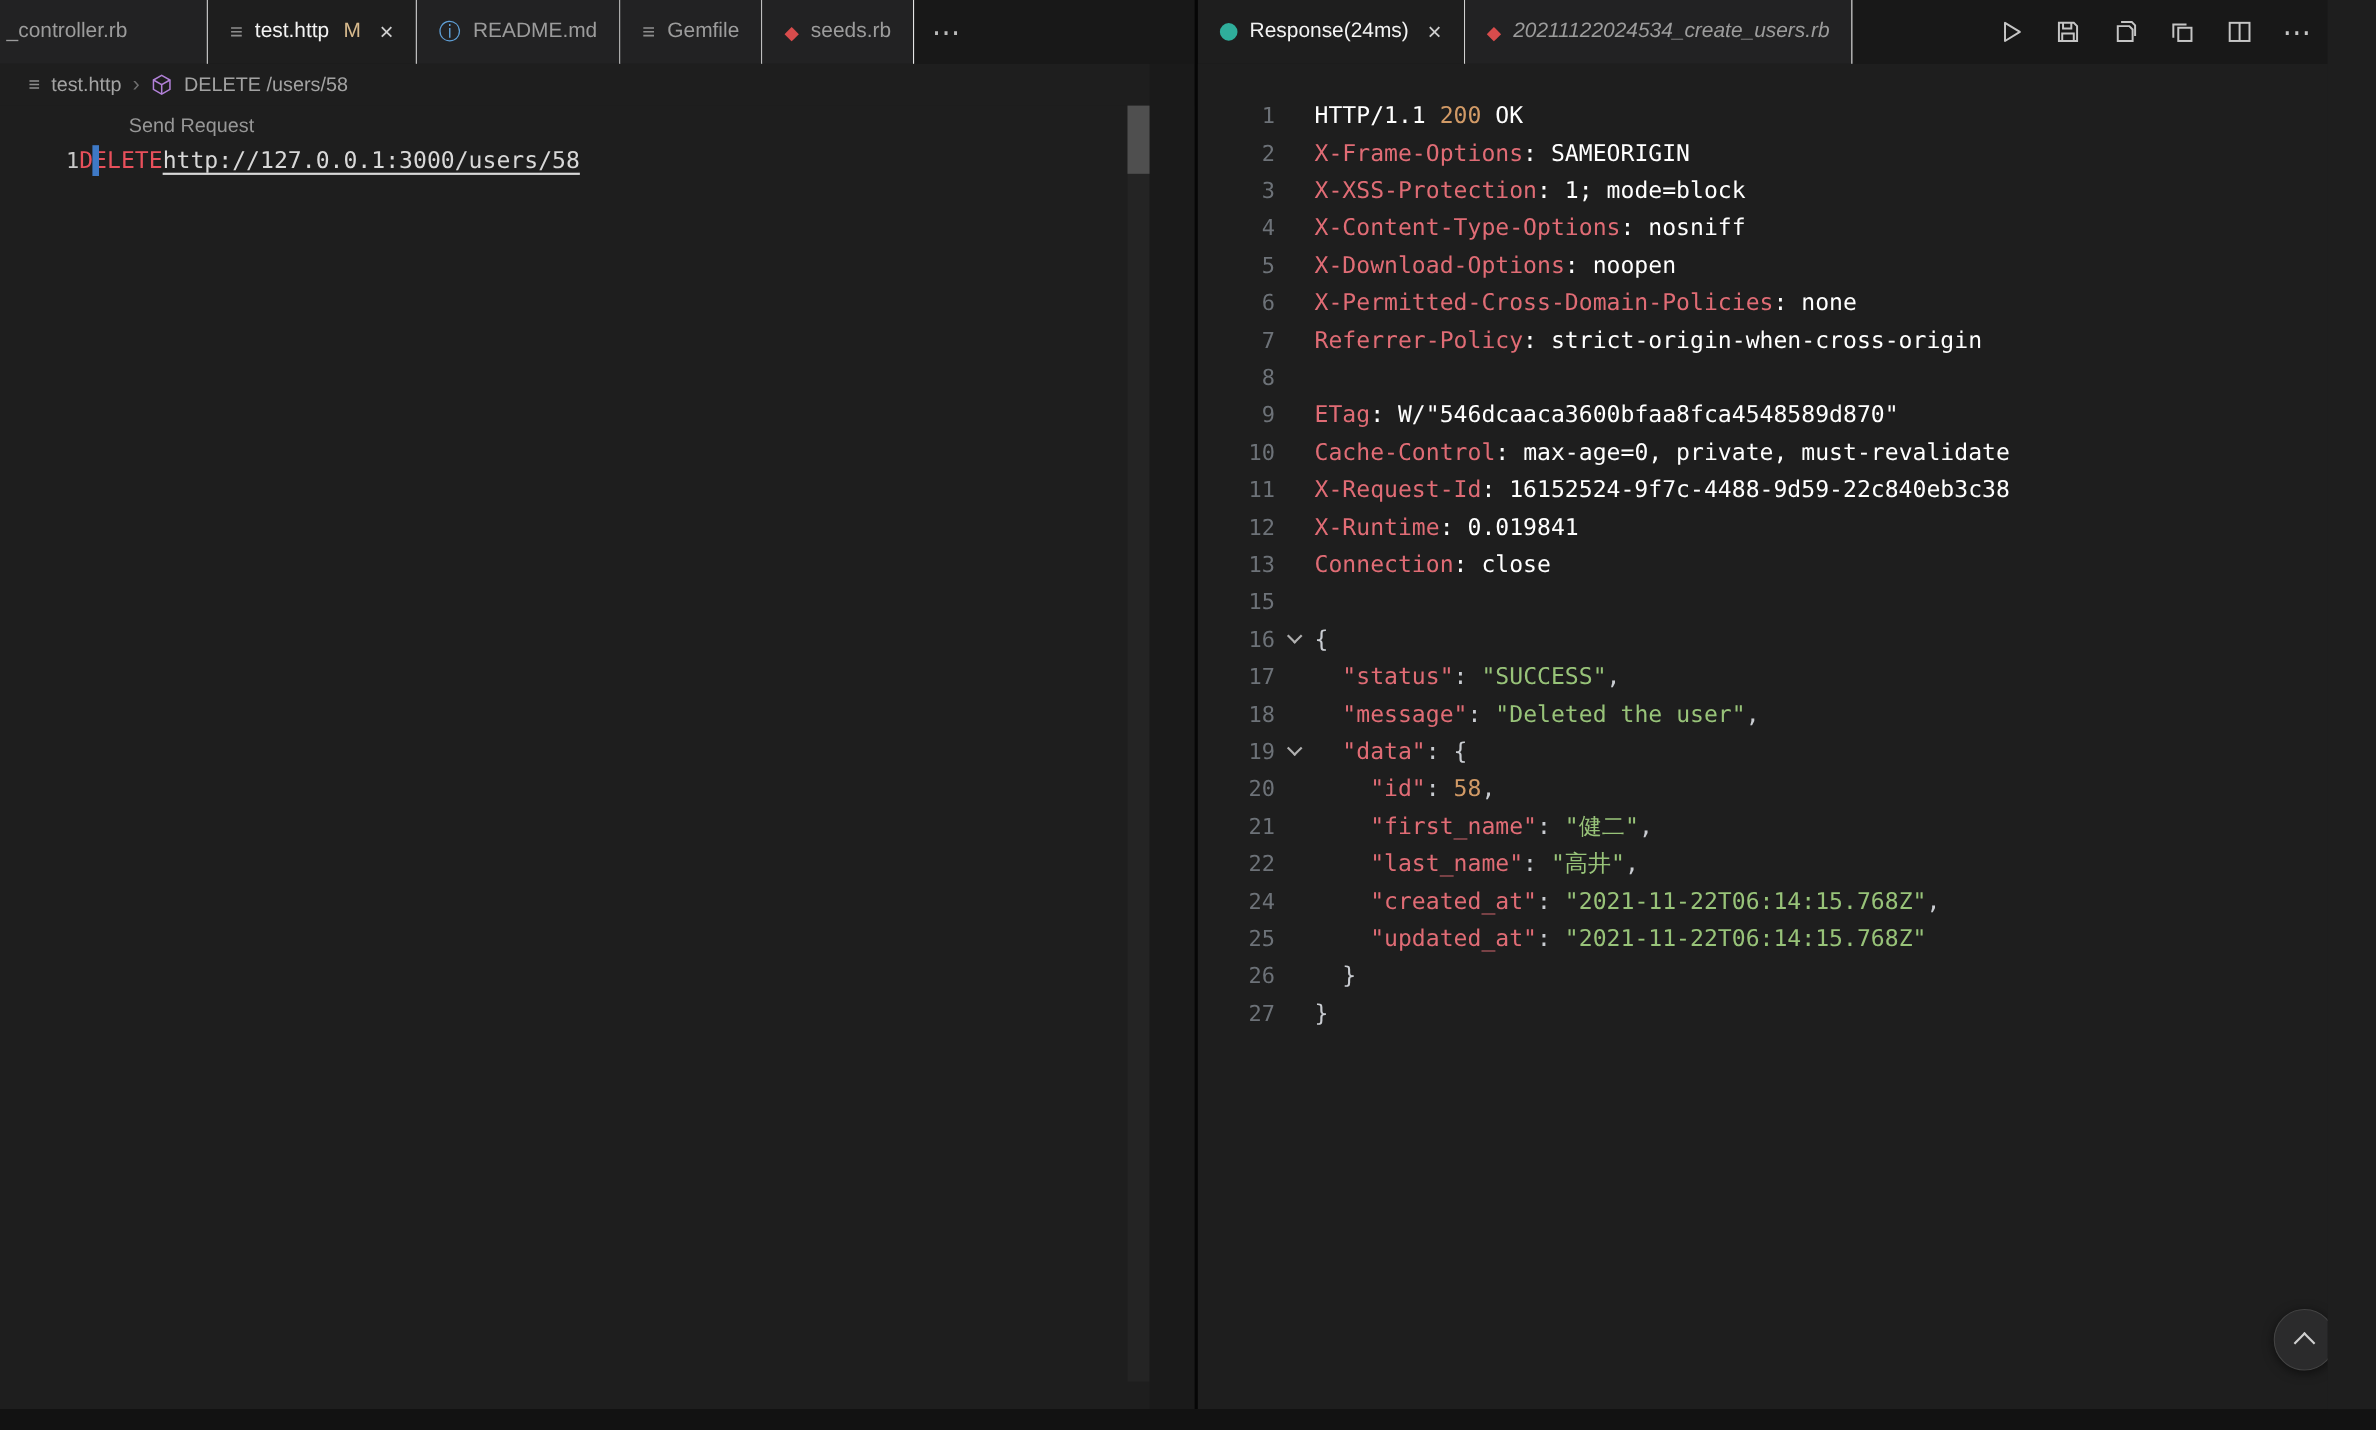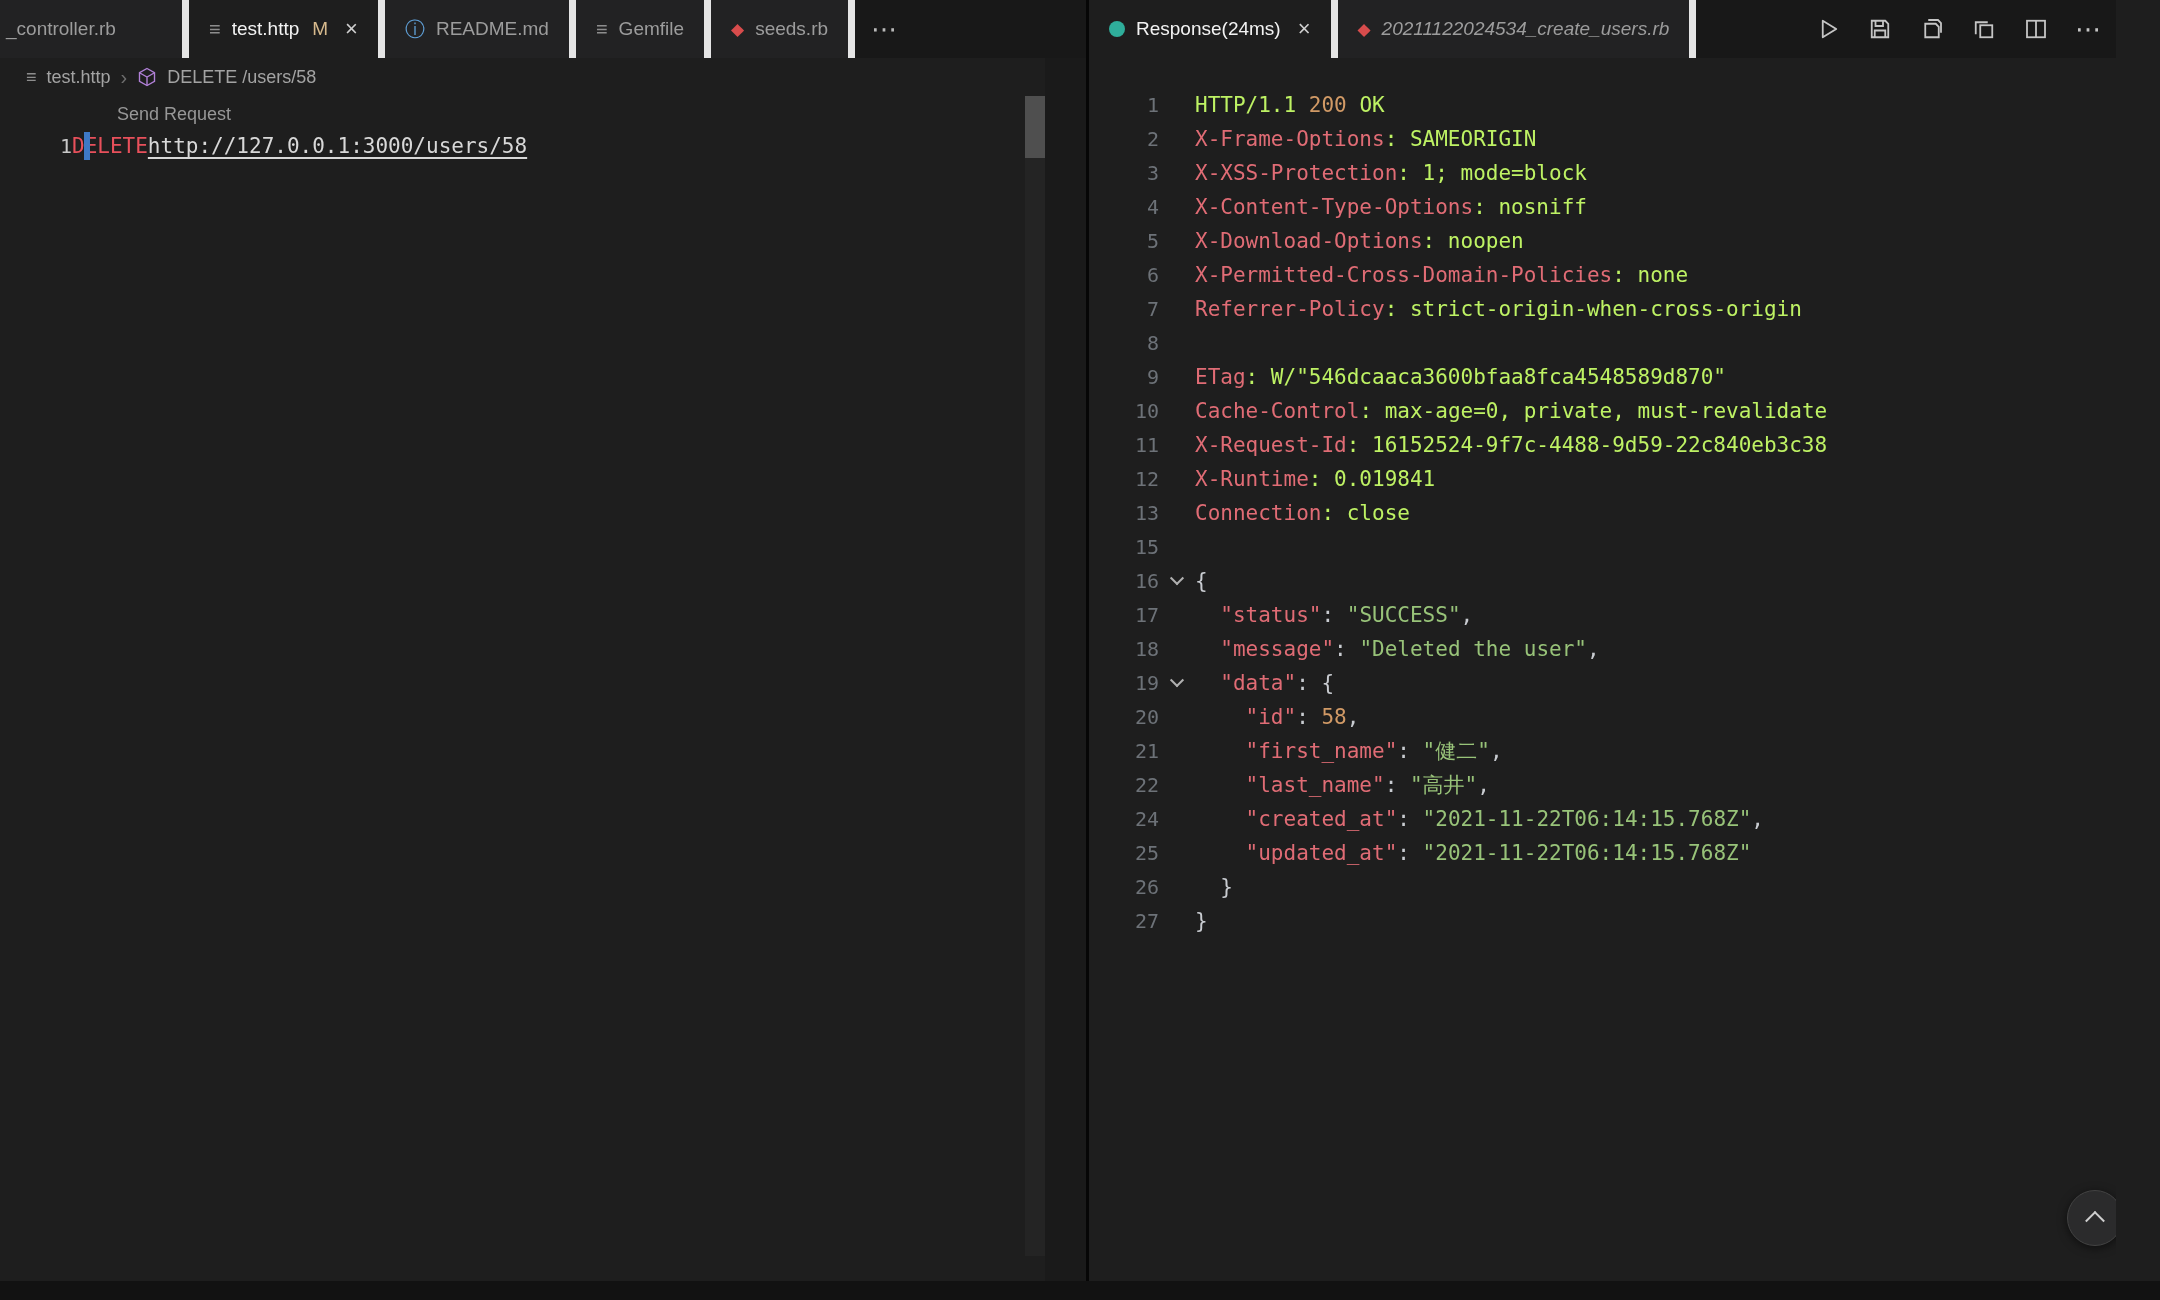--- a/index.html
+++ b/index.html
@@ -8,21 +8,21 @@
 
   .panel { position:absolute; top:0; height:1281px; background:#1e1e1e; overflow:hidden; }
   #left-panel  { left:0; width:1086px; }
   #panel-divider { position:absolute; left:1086px; top:0; width:3px; height:1281px; background:#060606; }
   #right-panel { left:1089px; width:1027px; }
   #bottom-strip { position:absolute; left:0; top:1281px; width:2160px; height:19px; background:#121212; }
 
   
   .tabbar { height:58px; background:#181818; display:flex; align-items:stretch; position:relative; }
   .tab { display:flex; align-items:center; gap:11px; padding:0 20px; background:#222223;
-         border-right:7px solid #e5e5e5; color:#9c9c9c; font-size:19px; white-space:nowrap; cursor:pointer; }
+         border-right:1px solid #e5e5e5; color:#9c9c9c; font-size:19px; white-space:nowrap; cursor:pointer; }
   .tab.active { background:#1e1e1e; color:#f3f3f3; }
   .tab-partial { width:189px; overflow:hidden; padding-left:6px; }
   .tab .close { font-size:22px; line-height:1; color:#cfcfcf; margin-left:6px; }
   .tab .mod { color:var(--c-mod,#d7ba8d); margin-left:2px; }
   .tab .italic { font-style:italic; }
   .glyph-icon { font-size:20px; line-height:1; color:#8d8d8d; }
   .info-icon { color:var(--c-info,#5f9fd6); }
   .gem-icon { color:var(--c-gem,#d84c4c); font-size:17px; }
   .overflow-btn { align-self:center; margin-left:16px; color:#b9b9b9; font-size:26px; cursor:pointer; }
   .resp-dot { width:16px; height:16px; border-radius:50%; background:var(--c-teal,#2fae9b); }
@@ -57,21 +57,21 @@
 
   
   .rrows { padding-top:30px; }
   .crow { display:flex; align-items:center; height:34px; }
   .ln { width:70px; text-align:right; color:#6d7278; font-family:"DejaVu Sans Mono", monospace;
         font-size:20px; flex:none; }
   .fold { width:36px; flex:none; display:flex; align-items:center; justify-content:center; }
   .chev { width:10px; height:10px; border-right:2px solid #b0b0b0; border-bottom:2px solid #b0b0b0;
           transform:rotate(45deg) translate(-2px,-2px); }
   .ct { font-family:"DejaVu Sans Mono", monospace; font-size:21px; white-space:pre; }
-  .t-plain { color:#bef264; }
+  .t-plain { color:#ffffff; }
   .t-hdr   { color:var(--c-hdr,#e06c75); }
   .t-jkey  { color:var(--c-jkey,#e06c75); }
   .t-str   { color:var(--c-str,#98c379); }
   .t-num   { color:var(--c-num,#d19a66); }
   .t-punct { color:#c9ccd1; }
 
   
   .scrolltop { position:absolute; left:978px; top:1190px; width:56px; height:56px; border-radius:50%;
                background:#2b2b2c; border:1px solid #434343; box-shadow:0 2px 10px rgba(0,0,0,.55);
                display:flex; align-items:center; justify-content:center; cursor:pointer; }

